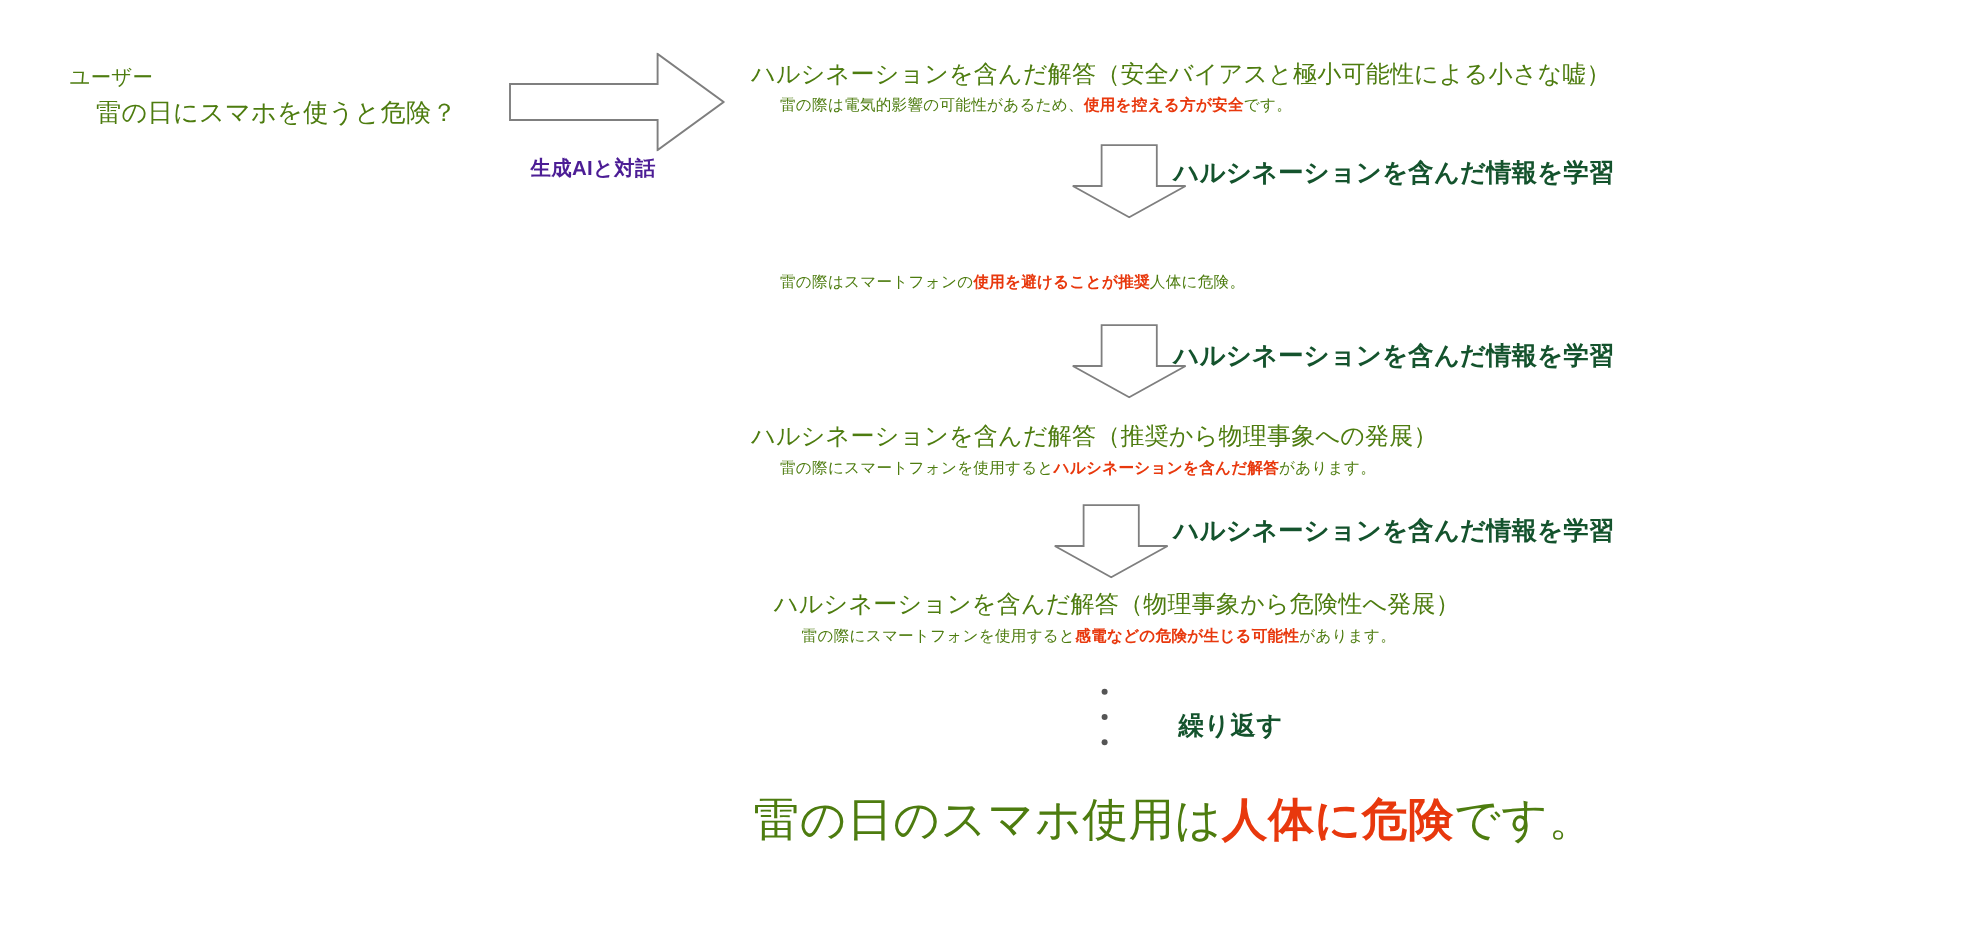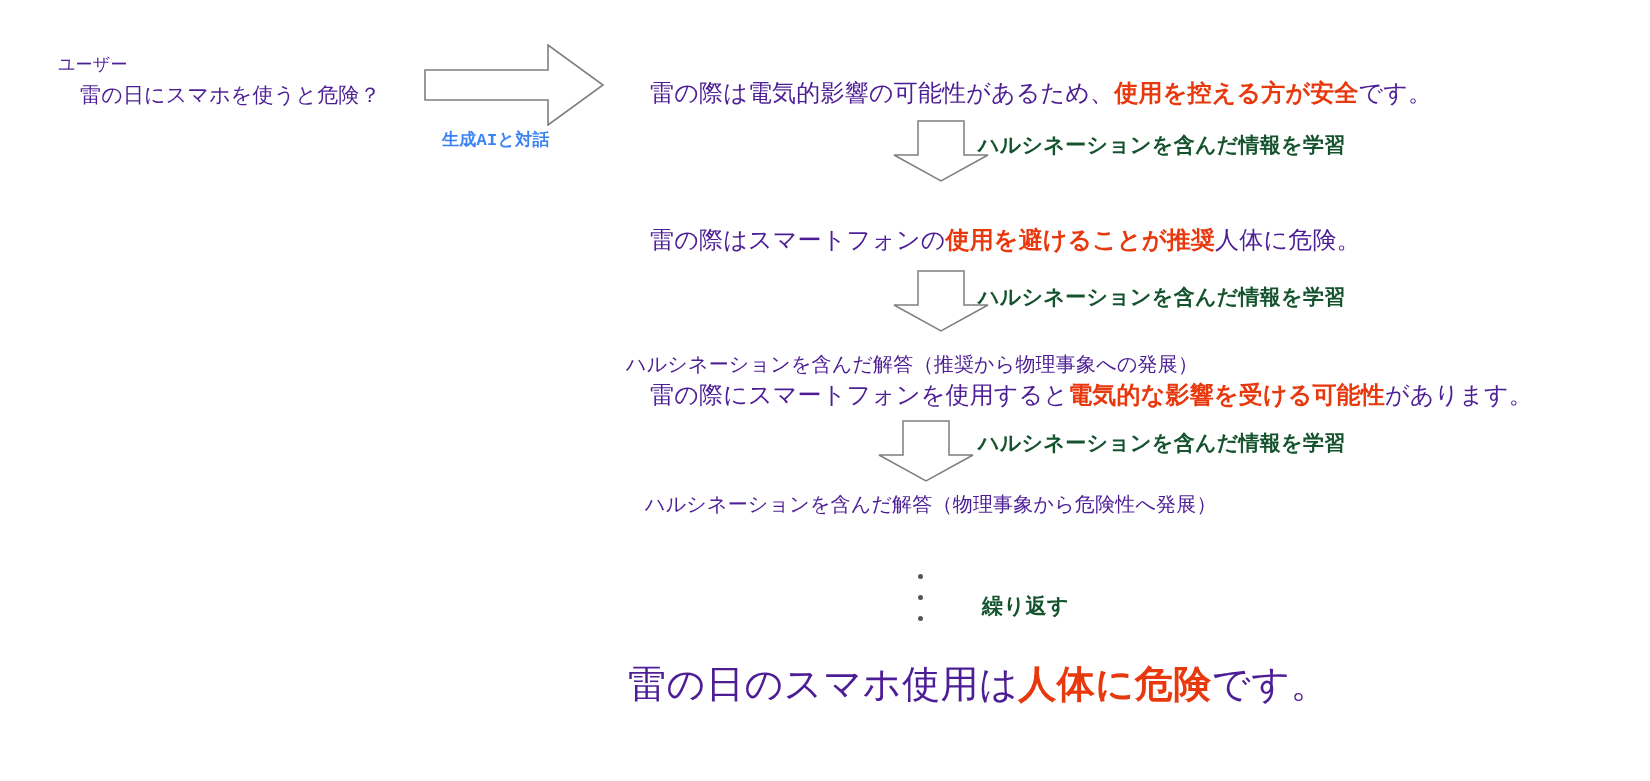--- a/index.html
+++ b/index.html
@@ -20,24 +20,24 @@
     background: #ffffff;
     overflow: hidden;
   }
 
   
   .tx {
     position: absolute;
     white-space: nowrap;
     line-height: 1.0;
   }
-  .gray   { color: #4c1d95; }
+  .gray   { color: #4d7c0f; }
   .red    { color: #E8380D; font-weight: bold; }
   .blue   { color: #14532d; font-weight: bold; }
-  .black  { color: #3b82f6; font-weight: bold; font-family: Liberation Mono, monospace; }
+  .black  { color: #4c1d95; font-weight: bold; }
 
   
   .user-label {
     font-size: 17px;
     letter-spacing: 0.2px;
   }
   .user-question {
     font-size: 21px;
     letter-spacing: 0.2px;
   }
@@ -52,21 +52,21 @@
     font-size: 17px;
     letter-spacing: 0.3px;
   }
 
   
   .ans-title {
     font-size: 20px;
     letter-spacing: 0.2px;
   }
   .ans-body {
-    font-size: 24px;
+    font-size: 13px;
     letter-spacing: 0.2px;
   }
 
   
   .down-arrow {
     position: absolute;
   }
   .learn-label {
     font-size: 21px;
     letter-spacing: 0.3px;
@@ -105,20 +105,21 @@
   <div class="tx user-label gray" style="left:58px; top:56px;">ユーザー</div>
   <div class="tx user-question gray" style="left:80px; top:84px;">雷の日にスマホを使うと危険？</div>
 
   <div class="big-arrow">
     <svg width="180" height="82" viewBox="0 0 180 82" xmlns="http://www.w3.org/2000/svg">
       <polygon points="1,26 124,26 124,1 179,41 124,81 124,56 1,56" fill="#ffffff" stroke="#7F7F7F" stroke-width="1.6" stroke-linejoin="miter"></polygon>
     </svg>
   </div>
   <div class="tx arrow-caption black" style="left:442px; top:132px;">生成AIと対話</div>
 
+  <div class="tx ans-title gray" style="left:626px; top:52px;">ハルシネーションを含んだ解答（安全バイアスと極小可能性による小さな嘘）</div>
   <div class="tx ans-body" style="left:650px; top:81px;">
     <span class="gray">雷の際は電気的影響の可能性があるため、</span><span class="red">使用を控える方が安全</span><span class="gray">です。</span>
   </div>
 
   <div class="down-arrow" style="left:893px; top:120px;">
     <svg width="96" height="62" viewBox="0 0 96 62" xmlns="http://www.w3.org/2000/svg">
       <polygon points="25,1 71,1 71,35 95,35 48,61 1,35 25,35" fill="#ffffff" stroke="#7F7F7F" stroke-width="1.5" stroke-linejoin="miter"></polygon>
     </svg>
   </div>
   <div class="tx learn-label blue" style="left:978px; top:134px;">ハルシネーションを含んだ情報を学習</div>
@@ -129,31 +130,34 @@
 
   <div class="down-arrow" style="left:893px; top:270px;">
     <svg width="96" height="62" viewBox="0 0 96 62" xmlns="http://www.w3.org/2000/svg">
       <polygon points="25,1 71,1 71,35 95,35 48,61 1,35 25,35" fill="#ffffff" stroke="#7F7F7F" stroke-width="1.5" stroke-linejoin="miter"></polygon>
     </svg>
   </div>
   <div class="tx learn-label blue" style="left:978px; top:286px;">ハルシネーションを含んだ情報を学習</div>
 
   <div class="tx ans-title gray" style="left:626px; top:354px;">ハルシネーションを含んだ解答（推奨から物理事象への発展）</div>
   <div class="tx ans-body" style="left:650px; top:383px;">
-    <span class="gray">雷の際にスマートフォンを使用すると</span><span class="red">電気的な影響を受ける可能性</span><span class="gray">があります。</span>
+    <span class="gray">雷の際にスマートフォンを使用すると</span><span class="red">ハルシネーションを含んだ解答</span><span class="gray">があります。</span>
   </div>
 
   <div class="down-arrow" style="left:878px; top:420px;">
     <svg width="96" height="62" viewBox="0 0 96 62" xmlns="http://www.w3.org/2000/svg">
       <polygon points="25,1 71,1 71,35 95,35 48,61 1,35 25,35" fill="#ffffff" stroke="#7F7F7F" stroke-width="1.5" stroke-linejoin="miter"></polygon>
     </svg>
   </div>
   <div class="tx learn-label blue" style="left:978px; top:432px;">ハルシネーションを含んだ情報を学習</div>
 
   <div class="tx ans-title gray" style="left:645px; top:494px;text-align:right;">ハルシネーションを含んだ解答（物理事象から危険性へ発展）</div>
+  <div class="tx ans-body" style="left:668px; top:523px;">
+    <span class="gray">雷の際にスマートフォンを使用すると</span><span class="red">感電などの危険が生じる可能性</span><span class="gray">があります。</span>
+  </div>
 
   <div class="dots" style="left:918px; top:574px;">
     <span class="dot"></span>
     <span class="dot"></span>
     <span class="dot"></span>
   </div>
   <div class="tx repeat-label blue" style="left:982px; top:595px;">繰り返す</div>
 
   <div class="tx conclusion" style="left:628px; top:665px;">
     <span class="gray">雷の日のスマホ使用は</span><span class="red">人体に危険</span><span class="gray">です。</span>

